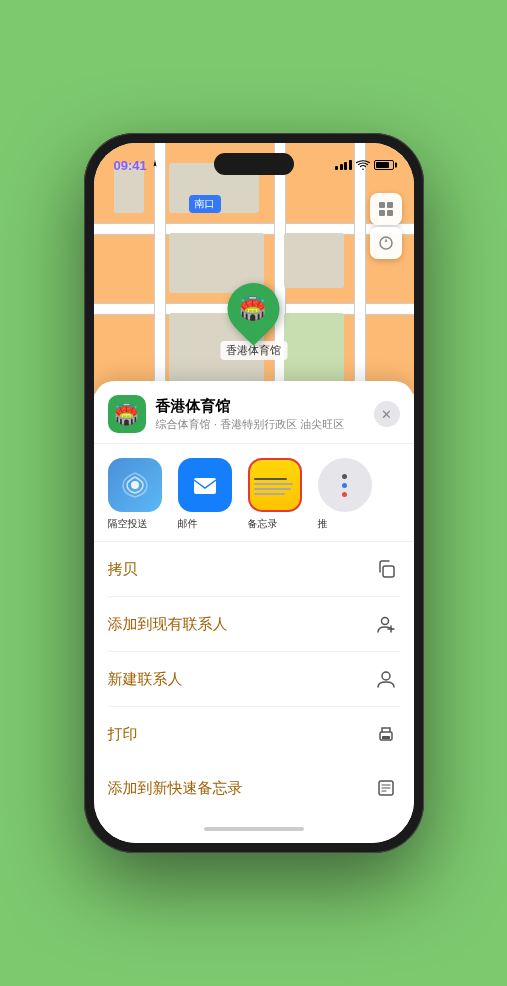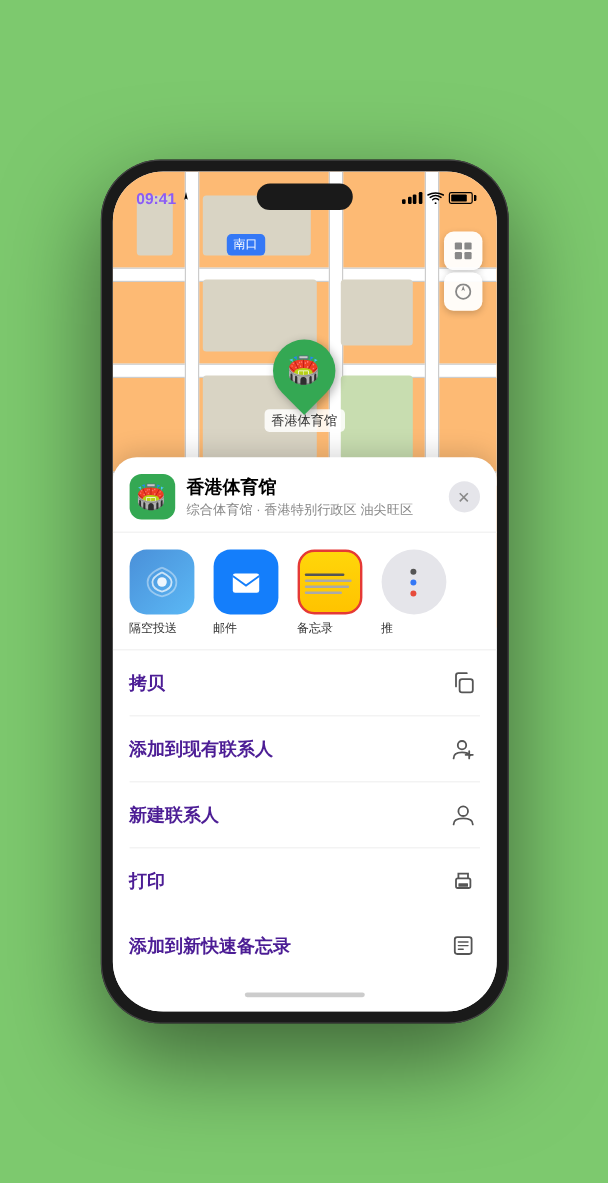--- a/index.html
+++ b/index.html
@@ -316,22 +316,21 @@
       align-items: center;
       justify-content: space-between;
       padding: 13px 0;
       border-bottom: 1px solid #f0f0f0;
     }
     .action-row:last-child {
       border-bottom: none;
     }
     .action-label {
       font-size: 15px;
-      color: #4c1d95;
-      font-weight: bold;
+      color: #a16207;
     }
     .action-icon {
       width: 28px;
       height: 28px;
       display: flex;
       align-items: center;
       justify-content: center;
       color: #555;
     }
     

